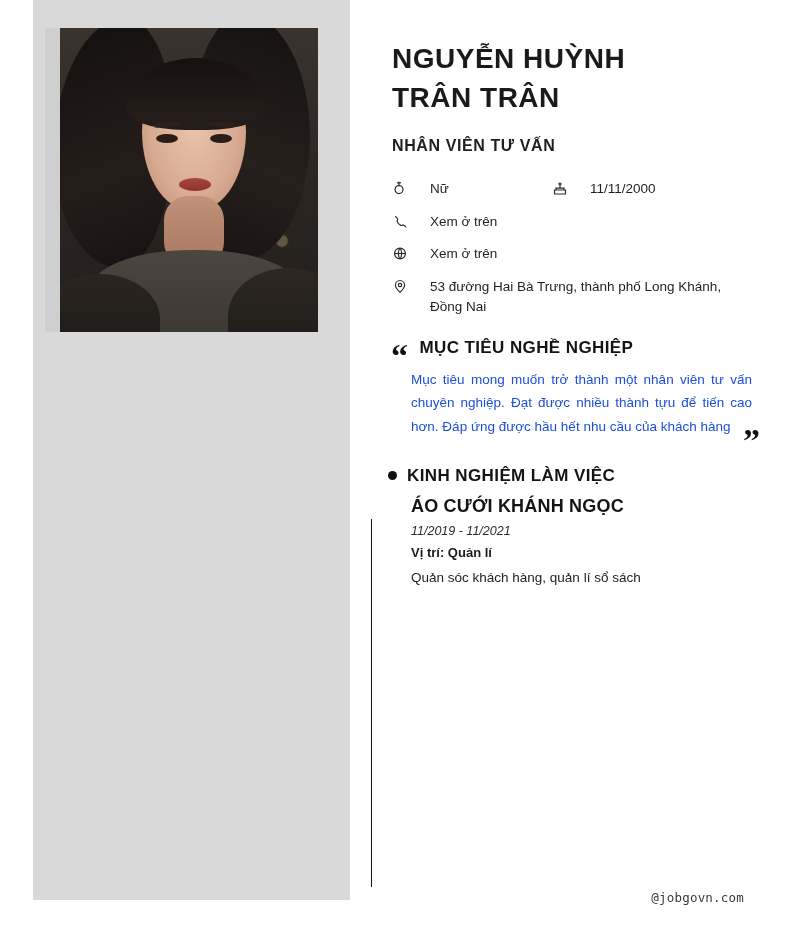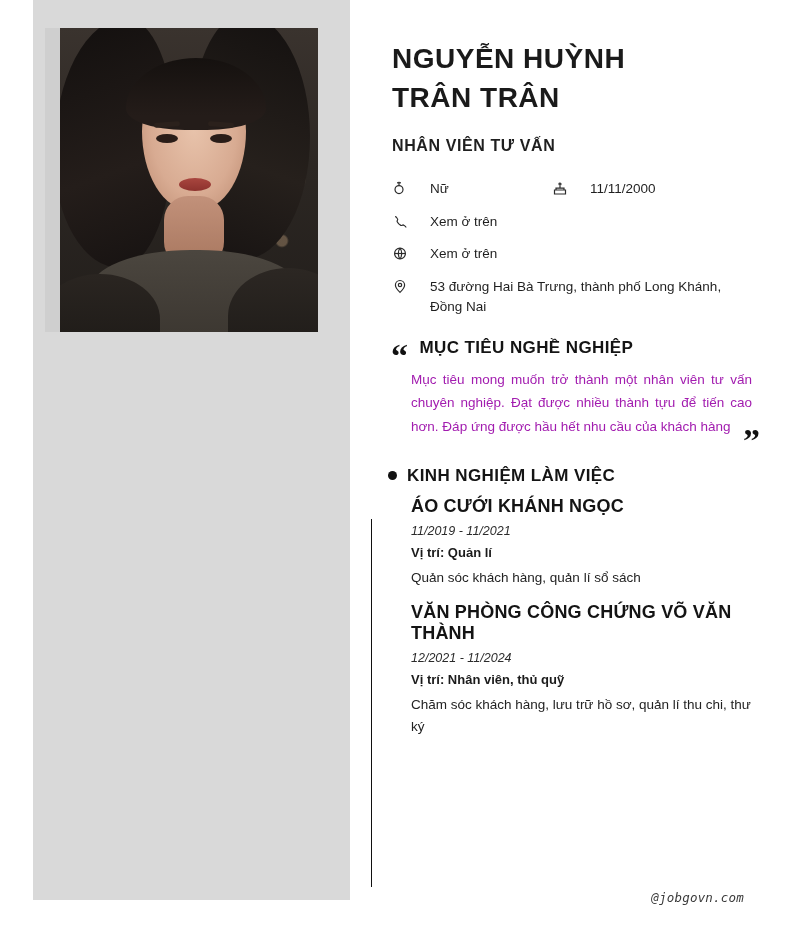--- a/index.html
+++ b/index.html
@@ -229,21 +229,21 @@
   .bullet {
     width: 9px;
     height: 9px;
     border-radius: 50%;
     background: #111;
     flex: 0 0 9px;
     margin-left: -4px;
   }
   .body-text {
     font-size: 13.5px;
-    color: #a21caf;
+    color: #1d4ed8;
     line-height: 1.72;
     margin-top: 10px;
     text-align: justify;
   }
   .objective-block {
     position: relative;
     padding-bottom: 6px;
   }
 
   
@@ -292,21 +292,20 @@
   .indent { padding-left: 19px; }
 
   .watermark {
     position: absolute;
     right: 40px;
     bottom: 22px;
     font-family: "DejaVu Sans Mono", monospace;
     font-size: 12.5px;
     color: #3a3a3a;
     letter-spacing: 0.2px;
-    font-style: italic;
   }
 </style>
 </head>
 <body>
 
 <div class="page">
 
   <div class="left-panel"></div>
   <div class="photo-frame"></div>
 
@@ -423,29 +422,20 @@
         <div class="exp-item">
           <div class="exp-company">ÁO CƯỚI KHÁNH NGỌC</div>
           <div class="exp-date">11/2019 - 11/2021</div>
           <div class="exp-role">
             <b>Vị trí:</b>
             <b>Quản lí</b>
           </div>
           <div class="exp-desc">Quản sóc khách hàng, quản lí sổ sách</div>
         </div>
 
-        <div class="exp-item">
-          <div class="exp-company">VĂN PHÒNG CÔNG CHỨNG VÕ VĂN THÀNH</div>
-          <div class="exp-date">12/2021 - 11/2024</div>
-          <div class="exp-role">
-            <b>Vị trí:</b>
-            <b>Nhân viên, thủ quỹ</b>
-          </div>
-          <div class="exp-desc" style="max-width:345px">Chăm sóc khách hàng, lưu trữ hồ sơ, quản lí thu chi, thư ký</div>
-        </div>
 
       </div>
     </div>
 
 
   </div>
 
   <div class="watermark">@jobgovn.com</div>
 
 </div>

